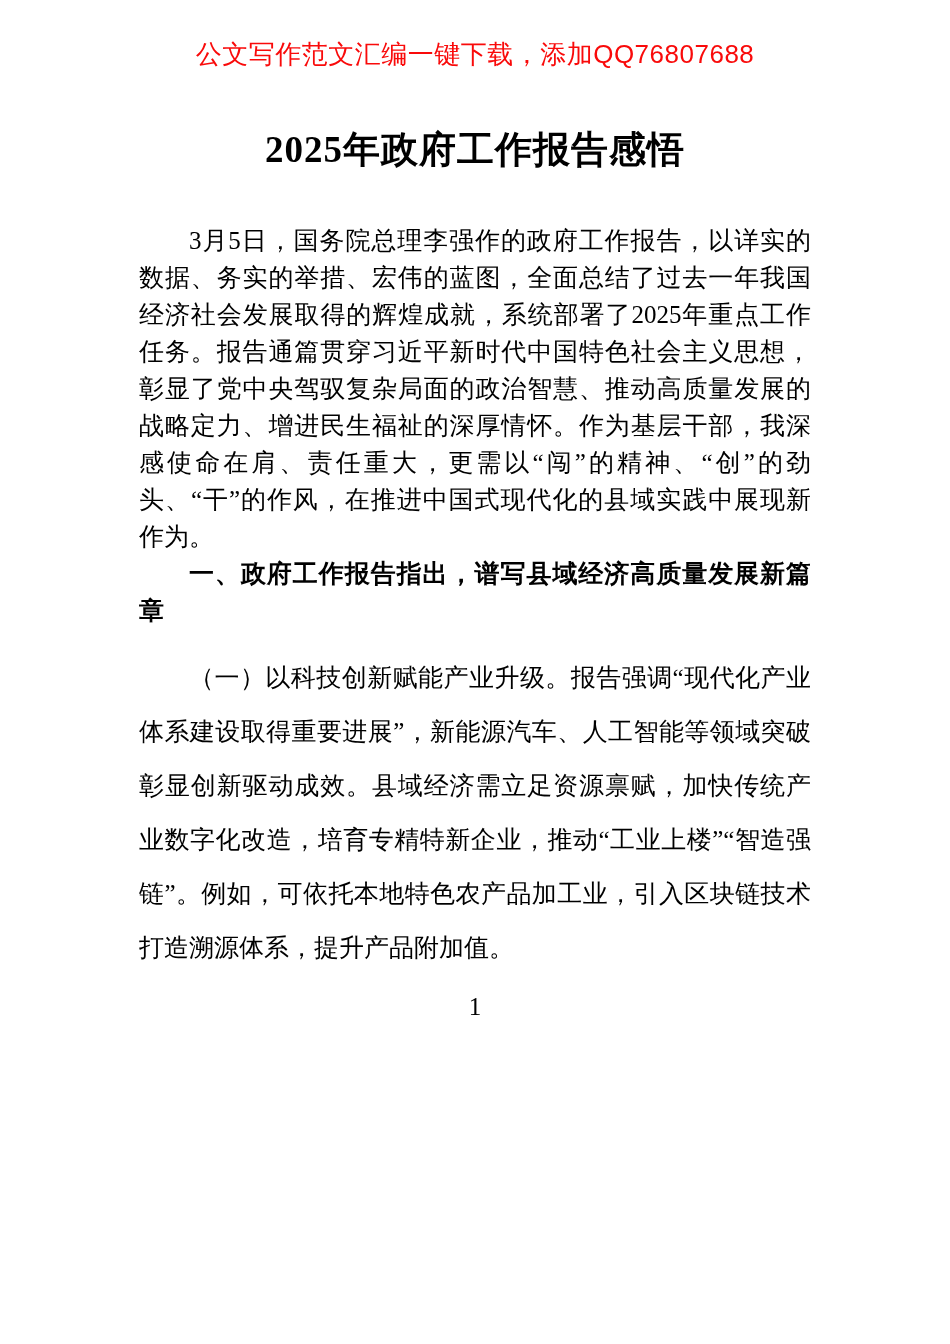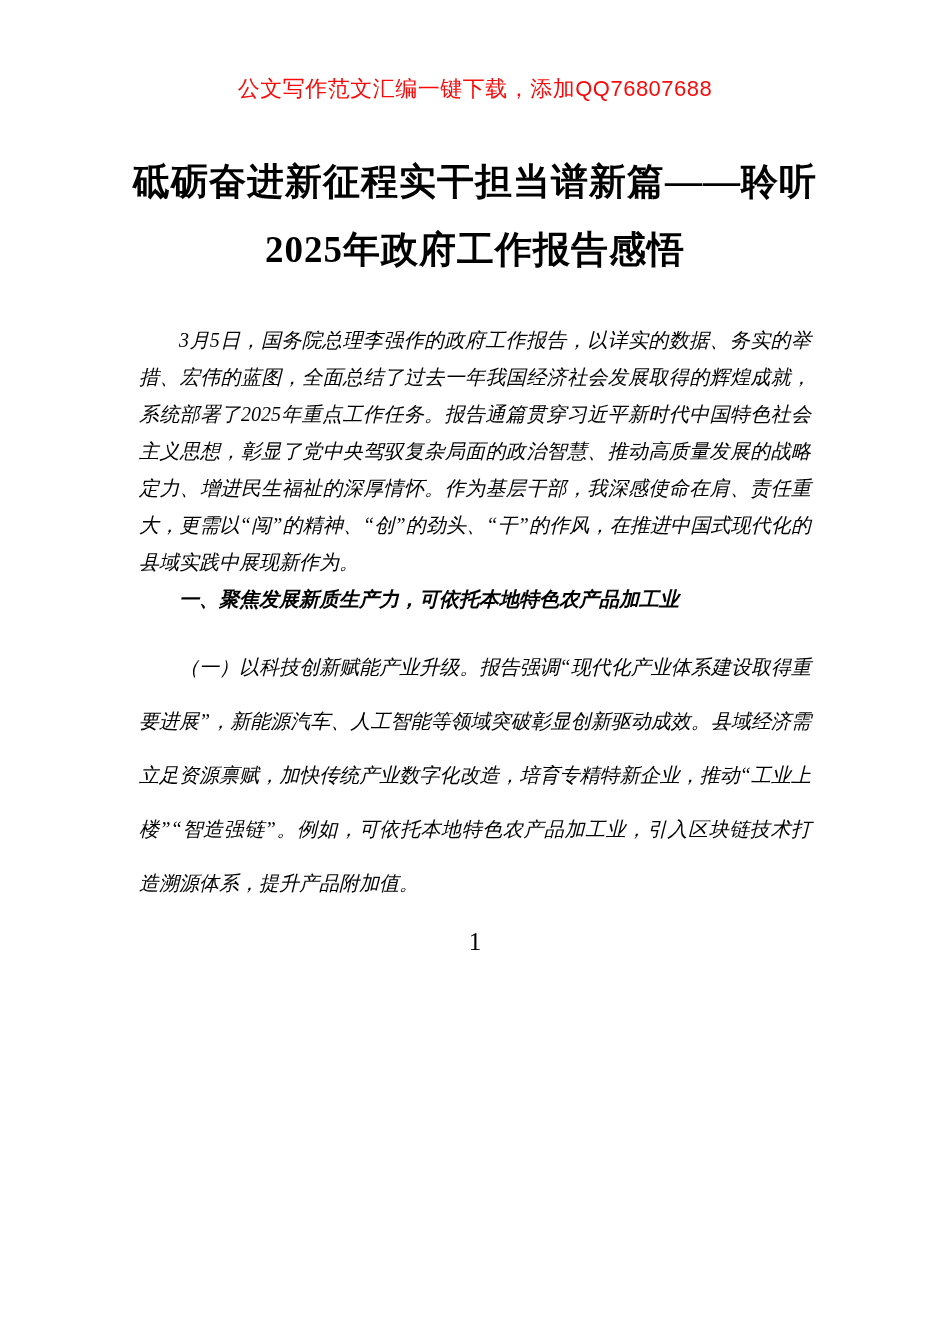--- a/index.html
+++ b/index.html
@@ -13,43 +13,42 @@
     position: relative;
     width: 950px;
     height: 1344px;
     margin: 0 auto;
     background: var(--page_bg);
     color: var(--text_black);
     font-family: "Liberation Serif", "DejaVu Serif", serif;
     overflow: hidden;
   }
   .notice {
-    padding-top: 74px;
+    padding-top: 37px;
     text-align: center;
-    font-size: 22px;
+    font-size: 26px;
     letter-spacing: 0.5px;
     color: var(--notice_red);
     font-family: "Liberation Sans", "DejaVu Sans", sans-serif;
   }
   .title {
     margin: 44px auto 0;
     width: 760px;
     text-align: center;
     font-size: 37px;
     font-weight: bold;
     line-height: 68px;
     letter-spacing: 1px;
   }
   .content {
     width: 672px;
     margin: 38px auto 8px;
-    font-size: 20px;
+    font-size: 25px;
     line-height: 37px;
     text-align: justify;
-    font-style: italic;
   }
   .content p {
     margin: 0;
     text-indent: 2em;
   }
   .content p.heading {
     font-weight: bold;
   }
   .content p.spaced {
     margin-top: 22px;
@@ -62,25 +61,24 @@
   }
 </style>
 </head>
 <body>
 
 <div class="page">
 
   <div class="notice">公文写作范文汇编一键下载，添加QQ76807688</div>
 
   <div class="title">
-    <div>砥砺奋进新征程实干担当谱新篇——聆听</div>
     <div>2025年政府工作报告感悟</div>
   </div>
 
   <div class="content">
     <p>3月5日，国务院总理李强作的政府工作报告，以详实的数据、务实的举措、宏伟的蓝图，全面总结了过去一年我国经济社会发展取得的辉煌成就，系统部署了2025年重点工作任务。报告通篇贯穿习近平新时代中国特色社会主义思想，彰显了党中央驾驭复杂局面的政治智慧、推动高质量发展的战略定力、增进民生福祉的深厚情怀。作为基层干部，我深感使命在肩、责任重大，更需以“闯”的精神、“创”的劲头、“干”的作风，在推进中国式现代化的县域实践中展现新作为。</p>
-    <p class="heading">一、聚焦发展新质生产力，可依托本地特色农产品加工业</p>
+    <p class="heading">一、政府工作报告指出，谱写县域经济高质量发展新篇章</p>
     <p class="spaced">（一）以科技创新赋能产业升级。报告强调“现代化产业体系建设取得重要进展”，新能源汽车、人工智能等领域突破彰显创新驱动成效。县域经济需立足资源禀赋，加快传统产业数字化改造，培育专精特新企业，推动“工业上楼”“智造强链”。例如，可依托本地特色农产品加工业，引入区块链技术打造溯源体系，提升产品附加值。</p>
   </div>
 
   <div class="page-number">1</div>
 
 </div>
 
 </body></html>

